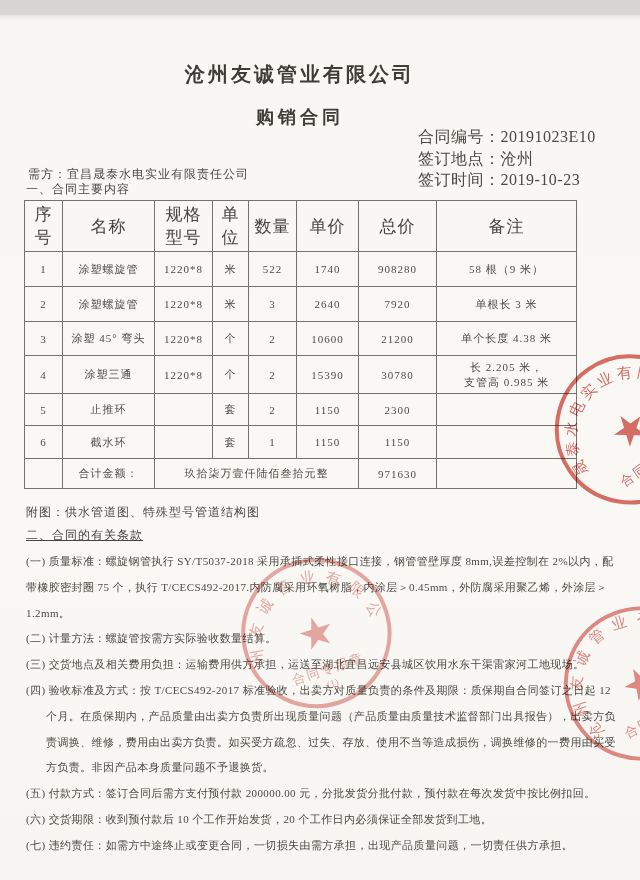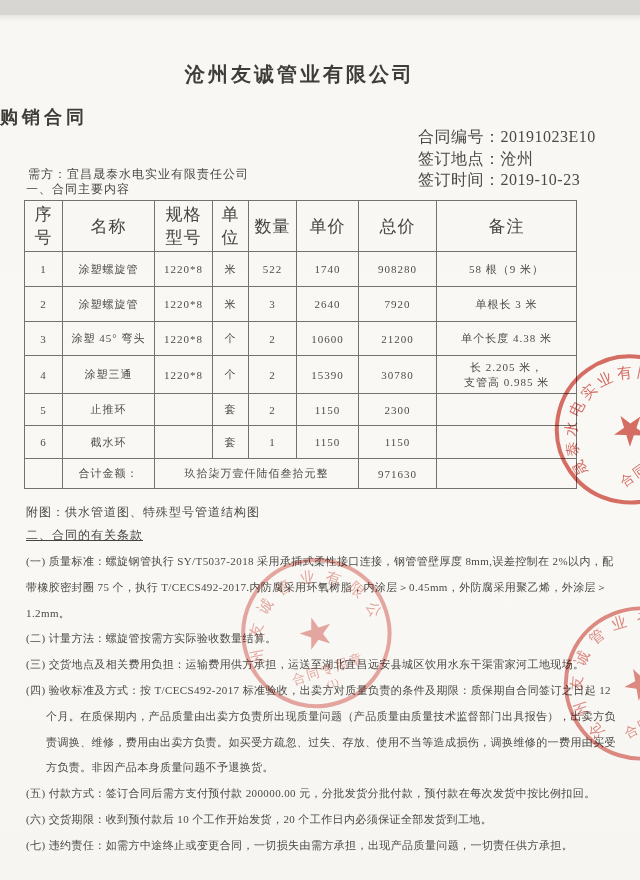--- a/index.html
+++ b/index.html
@@ -9,21 +9,21 @@
     overflow:hidden;
     font-family:"Liberation Serif","DejaVu Serif",serif;
     color:#45443f;
   }
   .abs{position:absolute;}
   .doc-title{
     left:0;top:46px;width:600px;text-align:center;
     font-size:20px;letter-spacing:3px;color:#3e3d38;font-weight:600;
   }
   .doc-subtitle{
-    left:0;top:90px;width:600px;
+    left:0;top:90px;width:600px;text-align:center;
     font-size:18px;letter-spacing:4px;color:#3e3d38;font-weight:600;
   }
   .party-line{left:28px;font-size:12px;letter-spacing:1px;color:#4a4944;}
   .meta-block{left:418px;top:111px;font-size:16px;line-height:21.5px;letter-spacing:0.5px;color:#4a4944;}
   .section-heading{left:26px;font-size:12px;letter-spacing:1px;color:#454440;}
   table.goods{
     position:absolute;left:24px;top:185px;width:552px;
     border-collapse:collapse;table-layout:fixed;
     font-size:11px;color:#4d4c47;
   }

